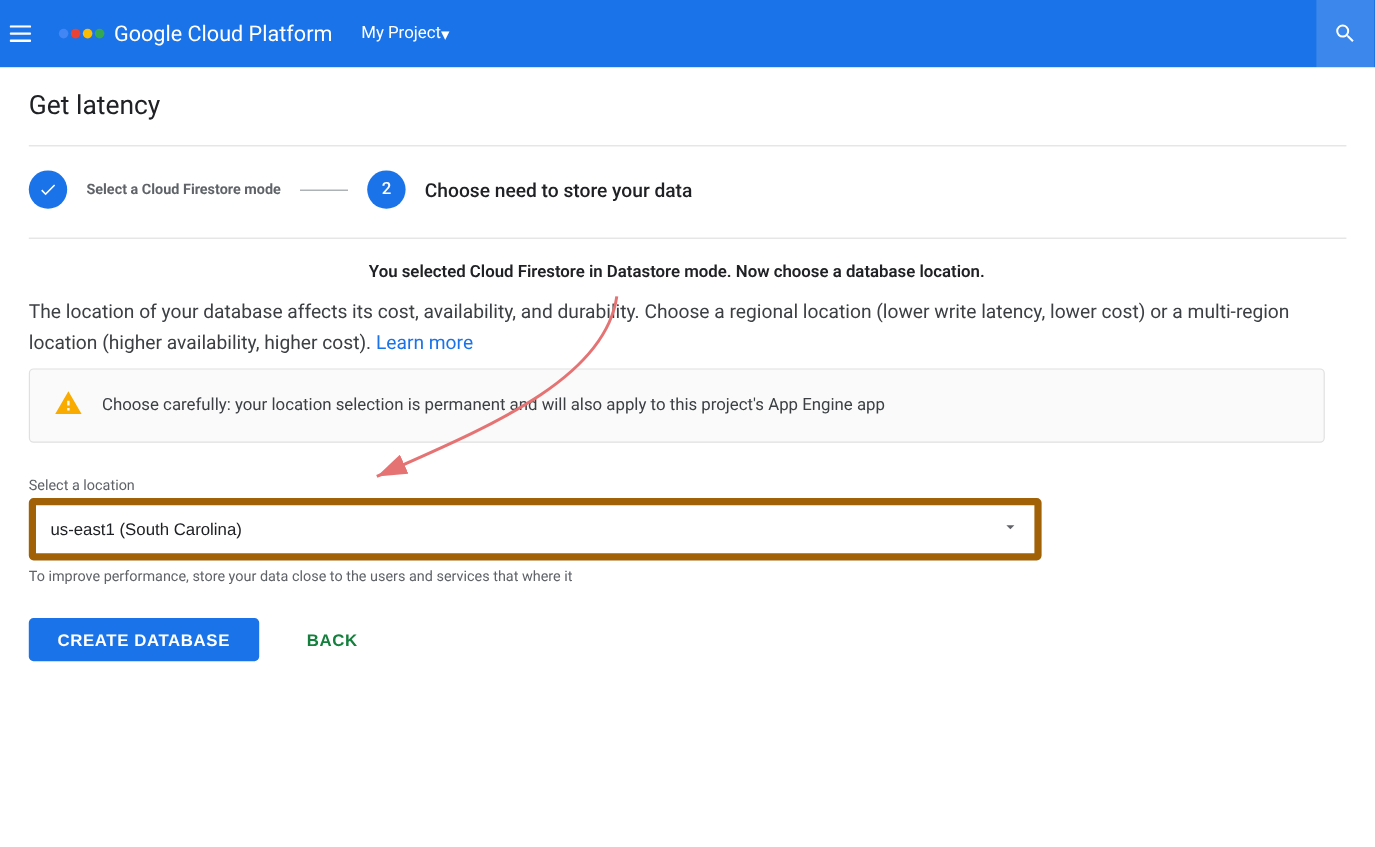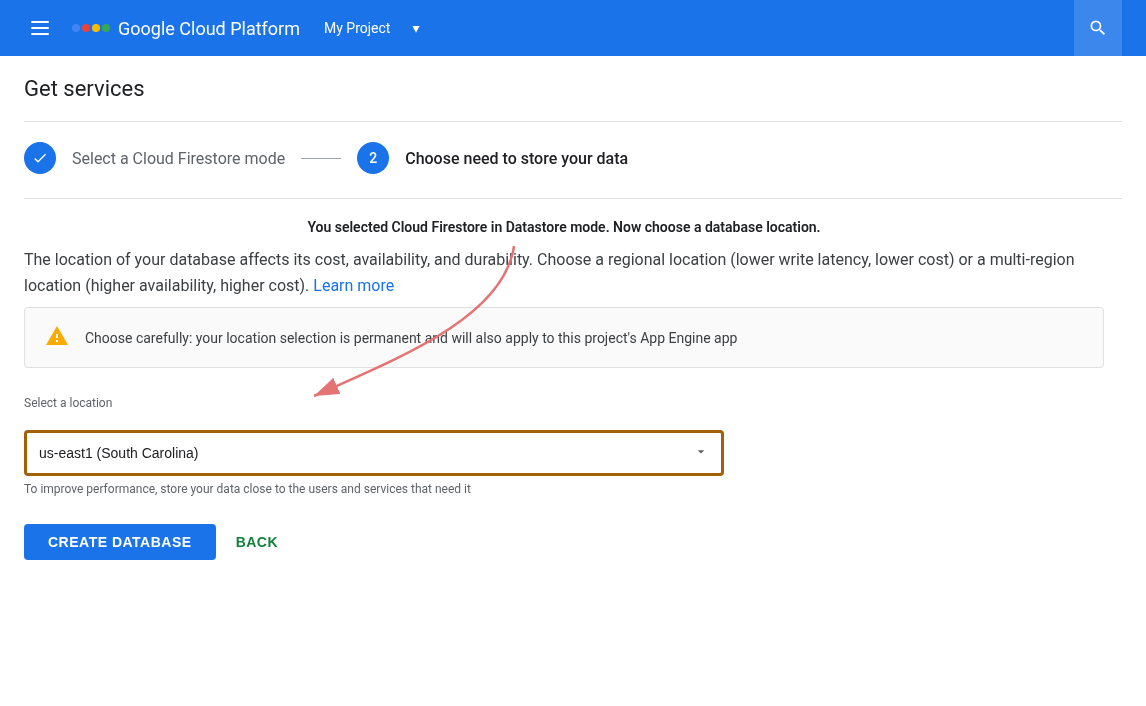--- a/index.html
+++ b/index.html
@@ -4,21 +4,21 @@
   <style>
     * { box-sizing: border-box; margin: 0; padding: 0; }
     body { font-family: 'Roboto', Arial, sans-serif; font-size: 14px; color: #202124; background: #fff; width: 1146px; min-height: 706px; }
 
     
     .header {
       background: #1a73e8;
       height: 56px;
       display: flex;
       align-items: center;
-      padding: 0 24px;
+      padding: 0 1px;
       gap: 16px;
     }
     .header-menu-icon {
       color: #fff;
       font-size: 20px;
       cursor: pointer;
       width: 32px;
       display: flex;
       align-items: center;
       justify-content: center;
@@ -37,21 +37,21 @@
       align-items: center;
     }
     .dot { width: 8px; height: 8px; border-radius: 50%; }
     .dot-blue { background: #4285f4; }
     .dot-red { background: #ea4335; }
     .dot-yellow { background: #fbbc04; }
     .dot-green { background: #34a853; }
     .header-project {
       display: flex;
       align-items: center;
-      gap: 22px;
+      gap: 0;
       color: #fff;
       font-size: 14px;
       margin-left: 8px;
       cursor: pointer;
     }
     .header-spacer { flex: 1; }
     .header-search {
       width: 48px;
       height: 56px;
       background: rgba(255,255,255,0.15);
@@ -90,22 +90,23 @@
       border-radius: 50%;
       background: #1a73e8;
       display: flex;
       align-items: center;
       justify-content: center;
       color: #fff;
       font-size: 16px;
       flex-shrink: 0;
     }
     .step-label-completed {
-      font-size: 16px;
+      font-size: 12px;
       color: #5f6368;
+      font-weight: bold;
     }
     .step-divider-line {
       width: 40px;
       height: 1px;
       background: #9aa0a6;
     }
     .step-number {
       width: 32px;
       height: 32px;
       border-radius: 50%;
@@ -165,27 +166,27 @@
       color: #3c4043;
     }
 
     
     .location-container {
       margin-bottom: 8px;
     }
     .location-label {
       font-size: 12px;
       color: #5f6368;
-      margin-bottom: 20px;
+      margin-bottom: 4px;
       display: block;
     }
     .location-select-wrapper {
       position: relative;
-      width: 700px;
-      border: 3px solid #a16207;
+      width: 844px;
+      border: 6px solid #a16207;
       border-radius: 4px;
       background: #fff;
     }
     .location-select {
       width: 100%;
       padding: 12px 40px 12px 12px;
       font-size: 14px;
       color: #202124;
       border: none;
       background: transparent;
@@ -204,21 +205,21 @@
     .location-hint {
       font-size: 12px;
       color: #5f6368;
       margin-top: 6px;
     }
 
     
     .button-row {
       display: flex;
       align-items: center;
-      gap: 20px;
+      gap: 40px;
       margin-top: 28px;
     }
     .btn-create {
       background: #1a73e8;
       color: #fff;
       border: none;
       border-radius: 4px;
       padding: 10px 24px;
       font-size: 14px;
       font-weight: 600;
@@ -274,21 +275,21 @@
   </div>
   <div class="header-spacer"></div>
   <div class="header-search">
     <svg width="20" height="20" viewBox="0 0 24 24" fill="white">
       <path d="M15.5 14h-.79l-.28-.27A6.471 6.471 0 0 0 16 9.5 6.5 6.5 0 1 0 9.5 16c1.61 0 3.09-.59 4.23-1.57l.27.28v.79l5 4.99L20.49 19l-4.99-5zm-6 0C7.01 14 5 11.99 5 9.5S7.01 5 9.5 5 14 7.01 14 9.5 11.99 14 9.5 14z"></path>
     </svg>
   </div>
 </div>
 
 <div class="page">
-  <div class="page-title">Get services</div>
+  <div class="page-title">Get latency</div>
   <hr class="divider">
 
   <div class="stepper">
     <div class="step-check">
       <svg width="16" height="16" viewBox="0 0 24 24" fill="white">
         <path d="M9 16.17L4.83 12l-1.42 1.41L9 19 21 7l-1.41-1.41z"></path>
       </svg>
     </div>
     <span class="step-label-completed">Select a Cloud Firestore mode</span>
     <div class="step-divider-line"></div>
@@ -327,21 +328,21 @@
             <option value="europe-west2">europe-west2 (London)</option>
             <option value="asia-east1">asia-east1 (Taiwan)</option>
             <option value="asia-northeast1">asia-northeast1 (Tokyo)</option>
           </select>
           <div class="select-arrow">
             <svg width="16" height="16" viewBox="0 0 24 24" fill="#5f6368">
               <path d="M7 10l5 5 5-5z"></path>
             </svg>
           </div>
         </div>
-        <p class="location-hint">To improve performance, store your data close to the users and services that need it</p>
+        <p class="location-hint">To improve performance, store your data close to the users and services that where it</p>
       </div>
 
       <svg class="annotation" width="600" height="250" style="top:-160px; left:200px; z-index:10;">
         <defs>
           <marker id="arrowhead" markerWidth="10" markerHeight="7" refX="10" refY="3.5" orient="auto">
             <polygon points="0 0, 10 3.5, 0 7" fill="#e57373"></polygon>
           </marker>
         </defs>
 
         <path d="M 290 10 C 280 80, 180 120, 90 160" stroke="#e57373" stroke-width="2.5" fill="none" marker-end="url(#arrowhead)"></path>

